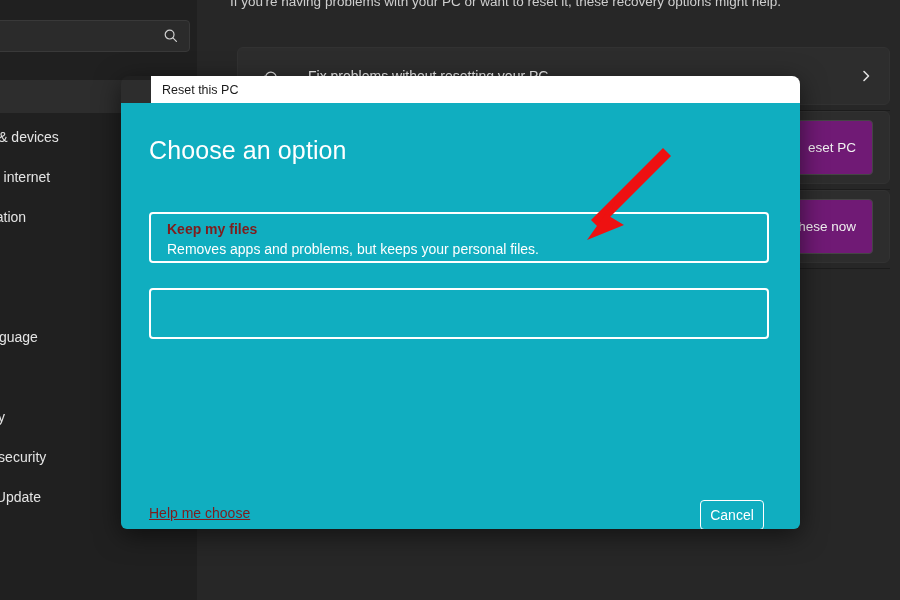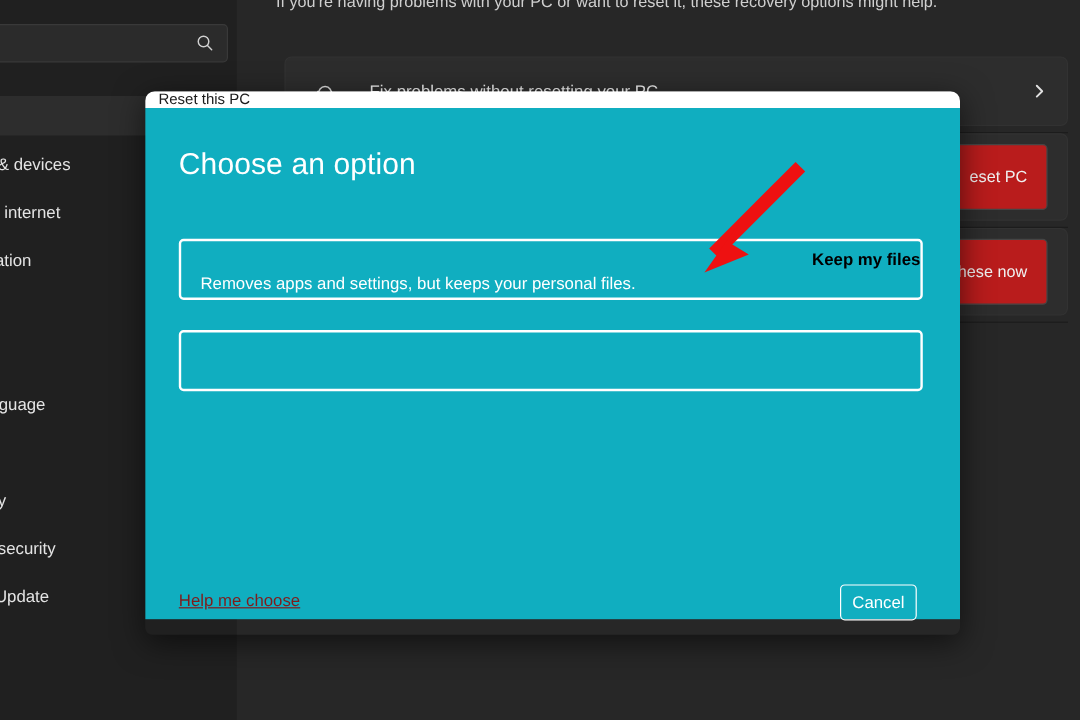--- a/index.html
+++ b/index.html
@@ -98,21 +98,21 @@
     margin-right: 28px;
   }
   .card-title {
     color: #efefef;
     font-size: 14px;
     white-space: nowrap;
     flex: 1;
   }
   .card-chevron { width: 14px; height: 14px; color: #e0e0e0; flex: 0 0 auto; }
   .card-action-btn {
-    background: #b91c1c;
+    background: #701a75;
     border: 1px solid #454545;
     border-radius: 4px;
     color: #f0f0f0;
     font-size: 13.5px;
     padding: 19px 16px;
     white-space: nowrap;
     font-family: "Liberation Sans", sans-serif;
   }
   .card-divider {
     position: absolute;
@@ -124,25 +124,26 @@
   
   .dialog {
     position: absolute;
     left: 121px; top: 76px;
     width: 679px; height: 453px;
     border-radius: 8px 8px 6px 6px;
     box-shadow: 0 6px 26px rgba(0,0,0,0.55);
     overflow: hidden;
   }
   .dialog-titlebar {
-    height: 14px;
+    height: 27px;
     background: #ffffff;
     display: flex;
     align-items: center;
     padding-left: 11px;
+    margin-left: 30px;
   }
   .dialog-title {
     color: #1b1b1b;
     font-size: 12.5px;
     white-space: nowrap;
   }
   .dialog-body {
     position: relative;
     height: 426px;
     background: #10aec0;
@@ -163,26 +164,25 @@
     width: 620px;
     height: 51px;
     border: 2px solid #ffffff;
     border-radius: 4px;
     padding: 6px 0 0 16px;
     margin-bottom: 25px;
     background: transparent;
     cursor: pointer;
   }
   .option-title {
-    color: #000000;
+    color: #7f1d1d;
     font-size: 14px;
     font-weight: bold;
     line-height: 19px;
     white-space: nowrap;
-    text-align: right;
   }
   .option-desc {
     color: #ffffff;
     font-size: 14px;
     line-height: 20px;
     white-space: nowrap;
   }
   .help-link {
     position: absolute;
     left: 28px; top: 402px;
@@ -308,21 +308,21 @@
       <span class="dialog-title">Reset this PC</span>
     </div>
 
     <div class="dialog-body">
 
       <div class="dialog-heading">Choose an option</div>
 
       <div class="option-list">
         <div class="option-card">
           <div class="option-title">Keep my files</div>
-          <div class="option-desc">Removes apps and settings, but keeps your personal files.</div>
+          <div class="option-desc">Removes apps and problems, but keeps your personal files.</div>
         </div>
         <div class="option-card">
         </div>
       </div>
 
       <a class="help-link">Help me choose</a>
 
       <button class="cancel-btn">Cancel</button>
 
       <svg class="annotation-arrow" viewBox="0 0 679 453">

